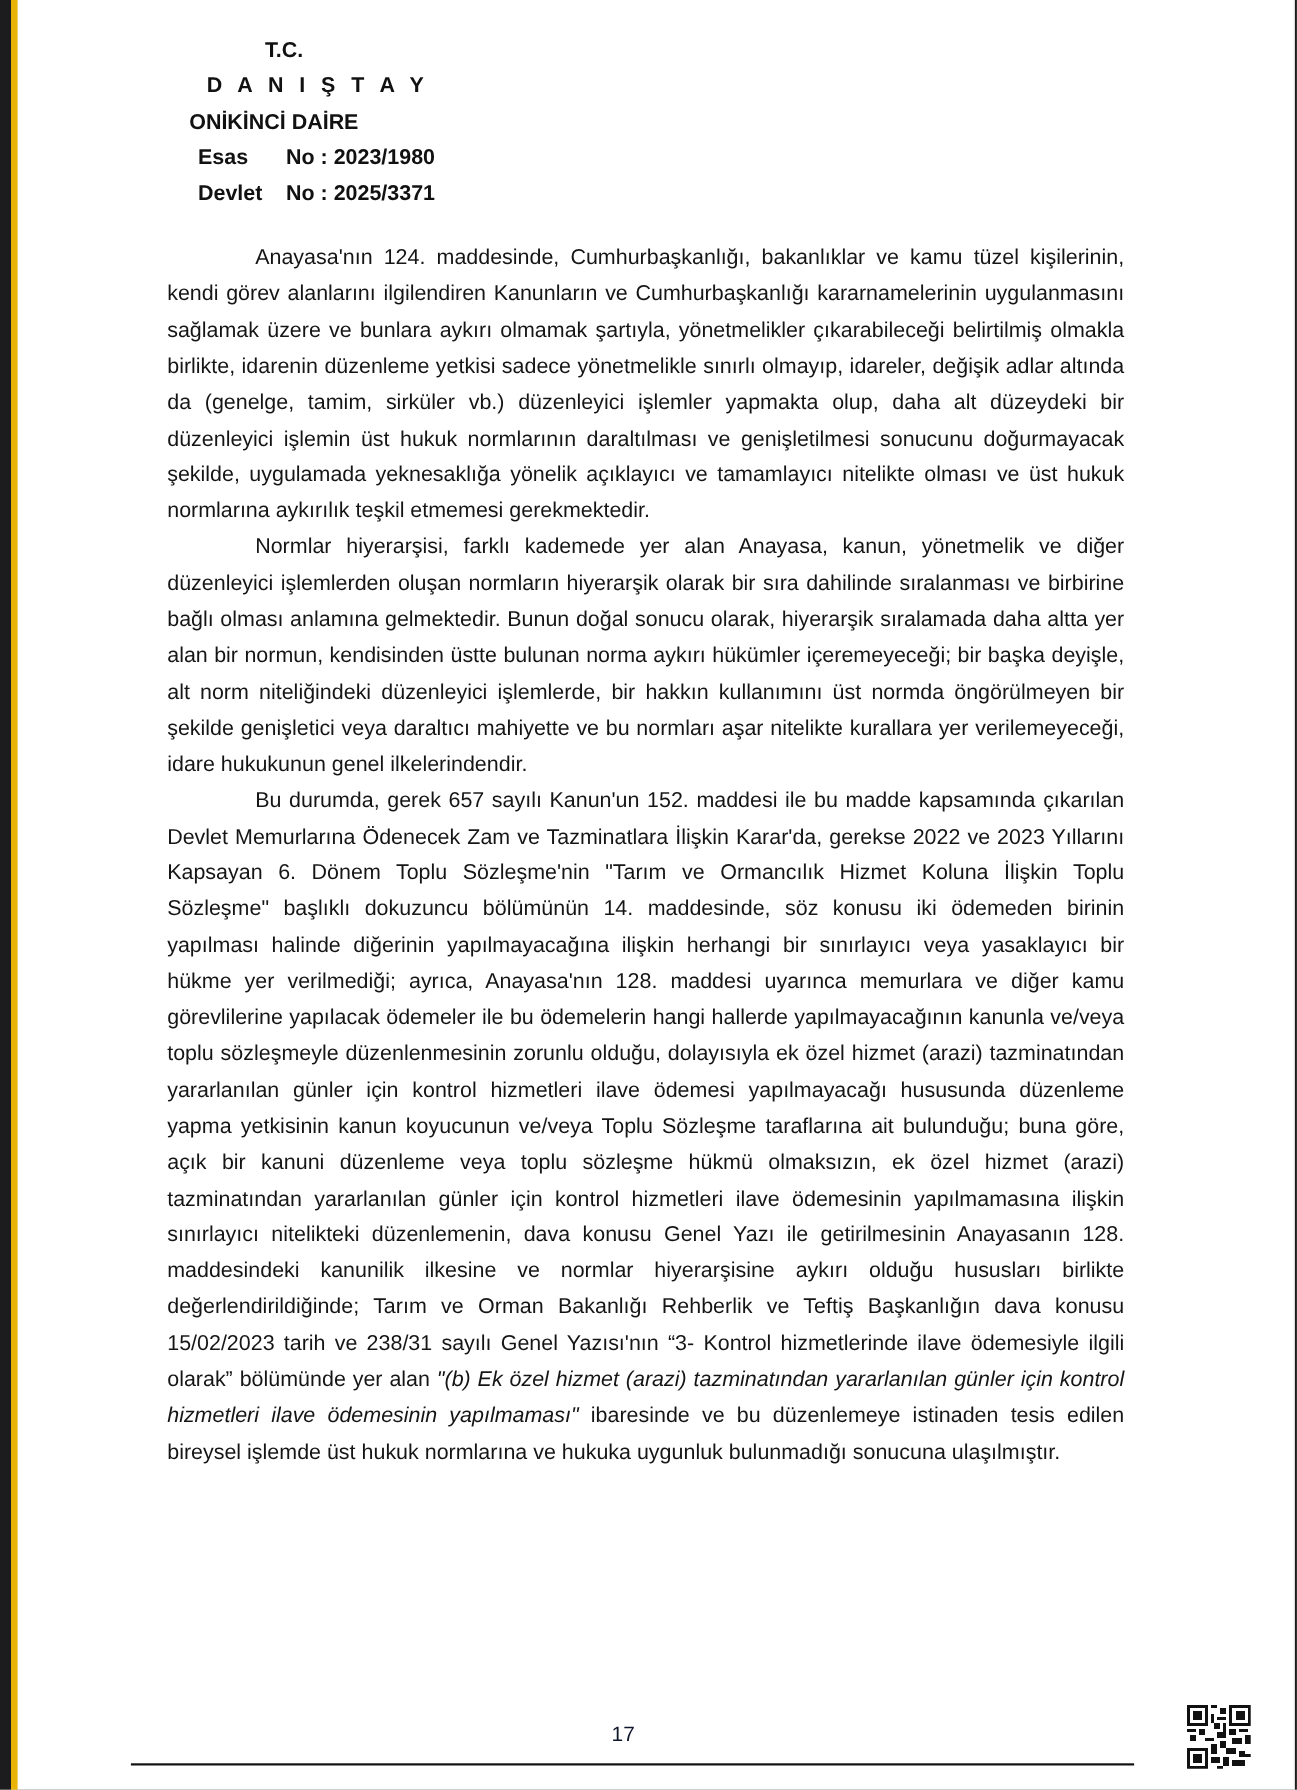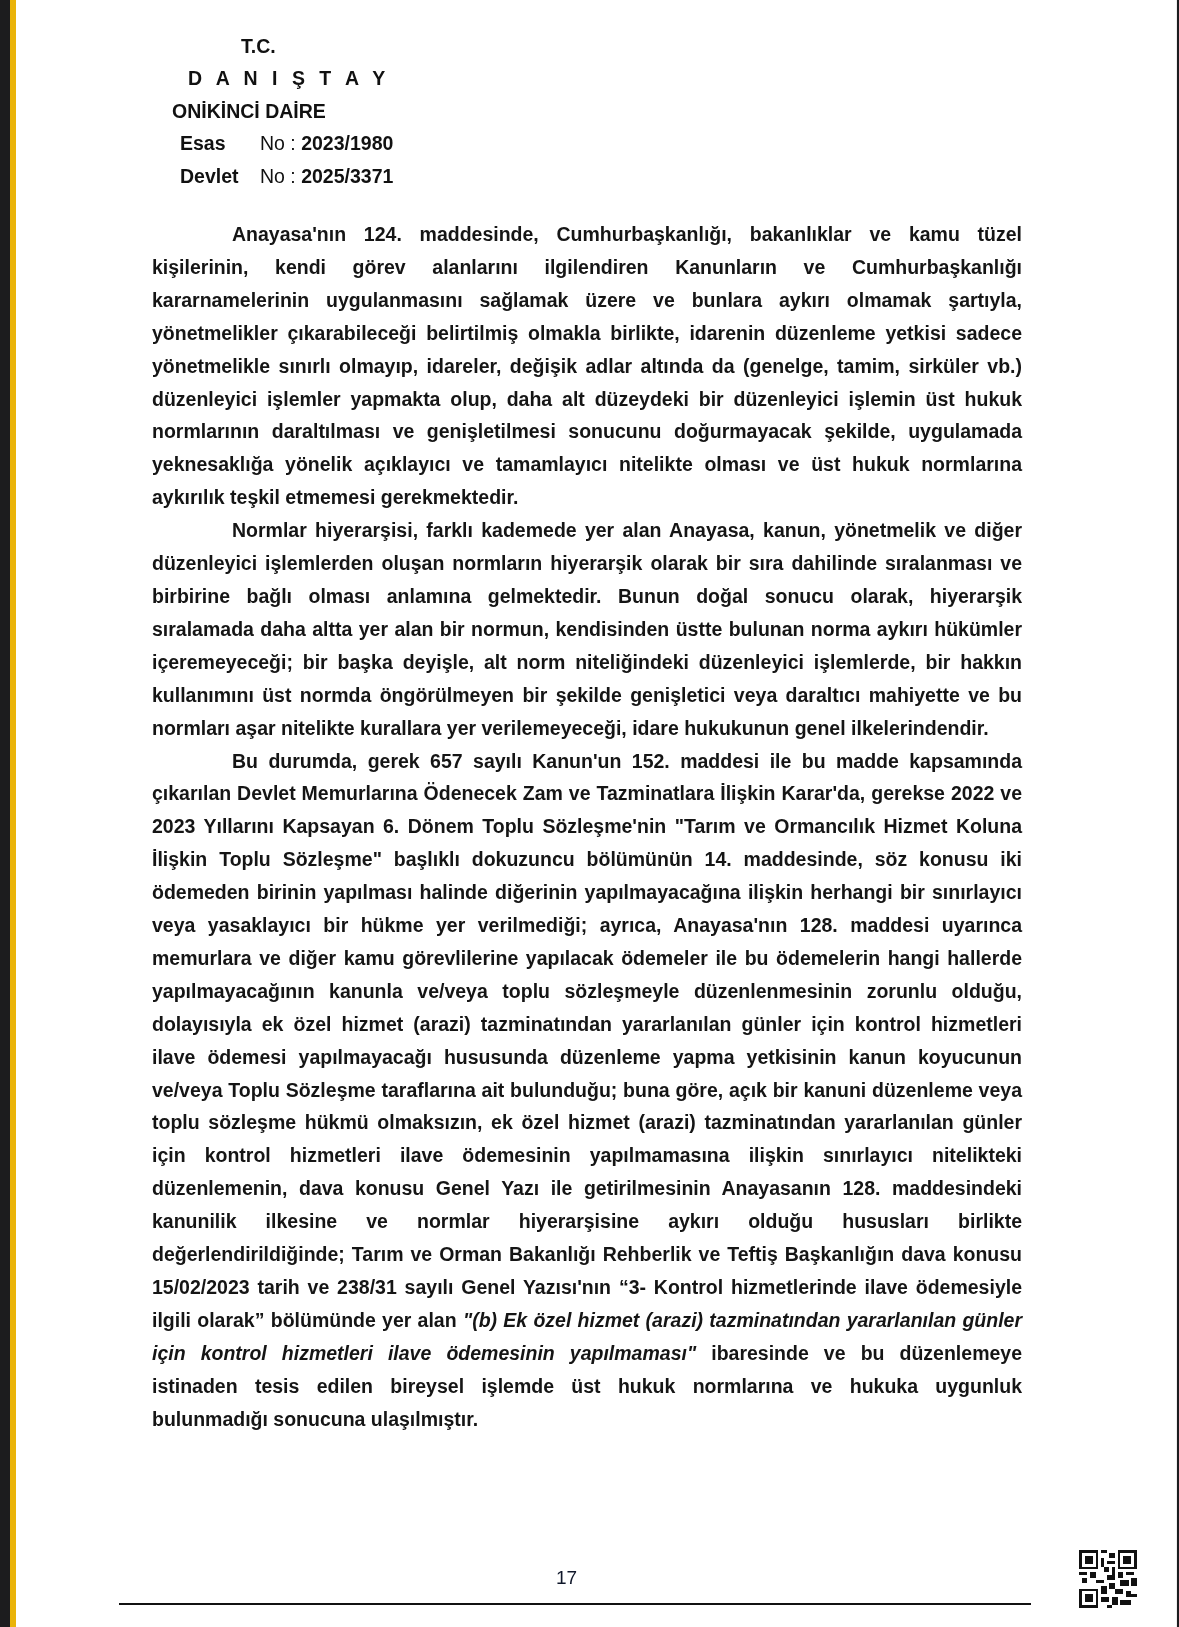--- a/index.html
+++ b/index.html
@@ -19,31 +19,30 @@
   .header { position: absolute; left: 0; top: 0; width: 100%; }
   .h-line {
     position: absolute; font-weight: bold; font-size: 19.5px; line-height: 24px;
     white-space: nowrap;
   }
   .h-tc { left: 225px; top: 34px; }
   .h-danistay { left: 172px; top: 66px; letter-spacing: 4.5px; }
   .h-daire { left: 156px; top: 99px; }
   .h-no { left: 136px; font-size: 19.5px; }
   .h-no .lbl { font-weight: bold; display: inline-block; width: 80px; margin-left: 28px; }
-  .h-no .nolbl { font-weight: normal; }
+  .h-no .nolbl { font-weight: bold; }
   .h-no .val { font-weight: bold; }
   .h-esas { top: 131px; }
   .h-karar { top: 164px; }
 
   .body-text {
     position: absolute; left: 136px; top: 218px; width: 870px;
     font-size: 19.5px; line-height: 32.9px;
     text-align: justify;
     color: #151515;
-    font-weight: bold;
   }
   .body-text p { margin: 0; text-indent: 80px; }
   .body-text .it { font-style: italic; }
 
   .page-num {
     position: absolute; left: 540px; top: 1567px;
     font-size: 19px; line-height: 22px; color: #0f172a;
   }
   .footer-rule {
     position: absolute; left: 103px; top: 1603px; width: 912px; height: 2px;

